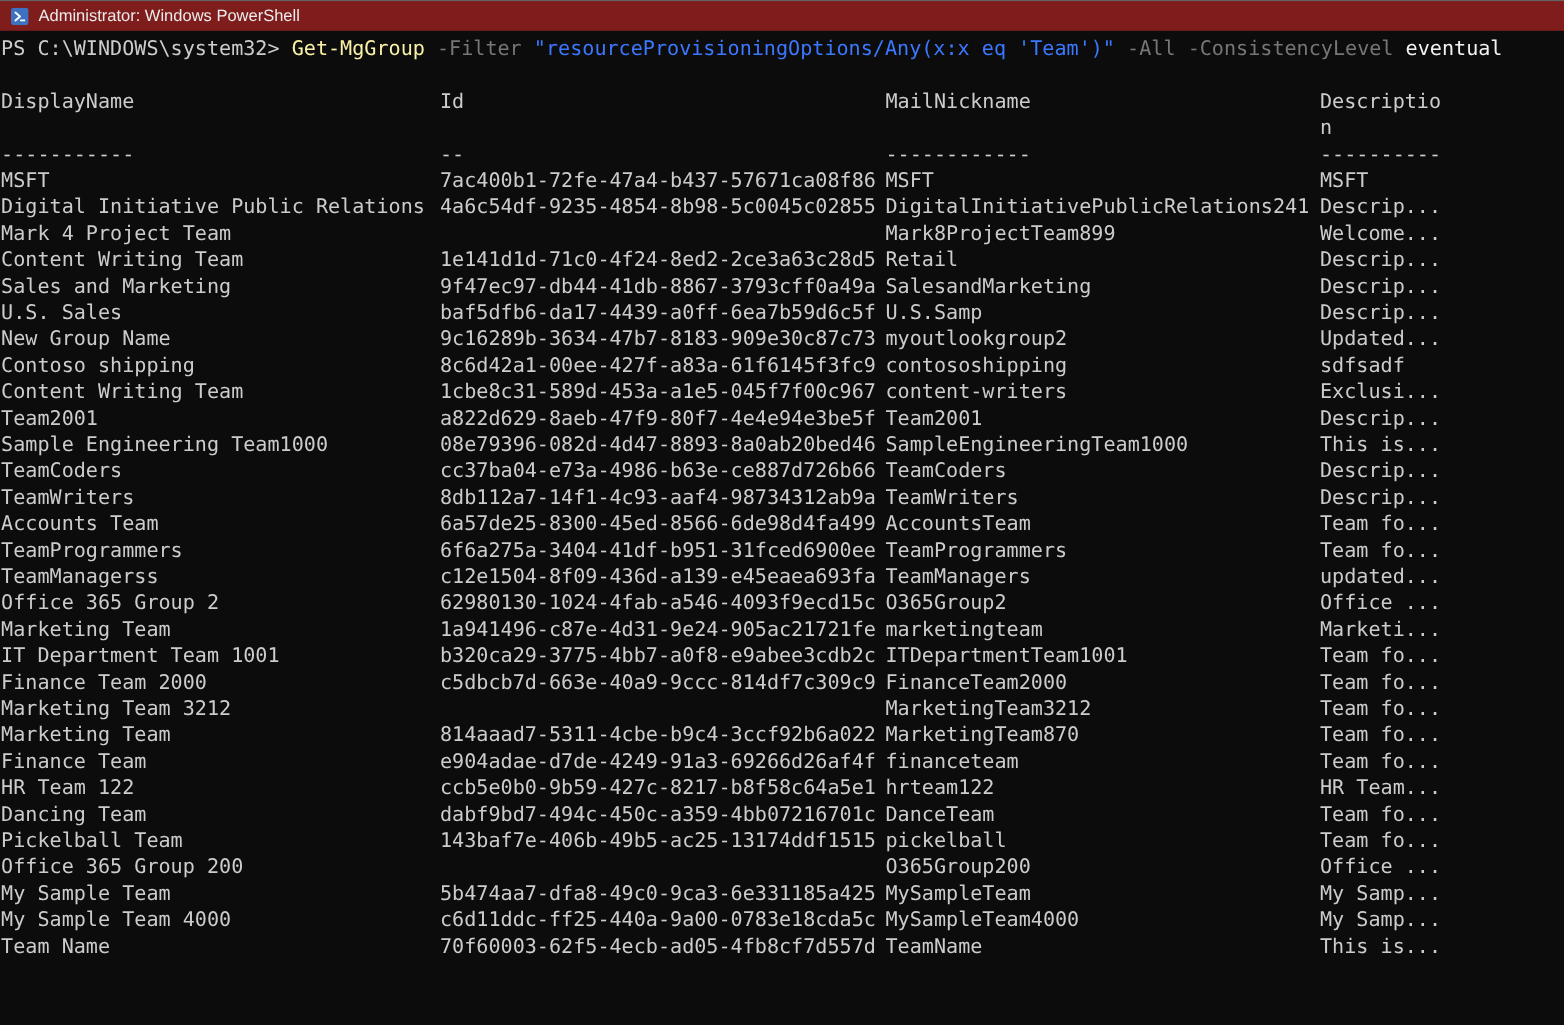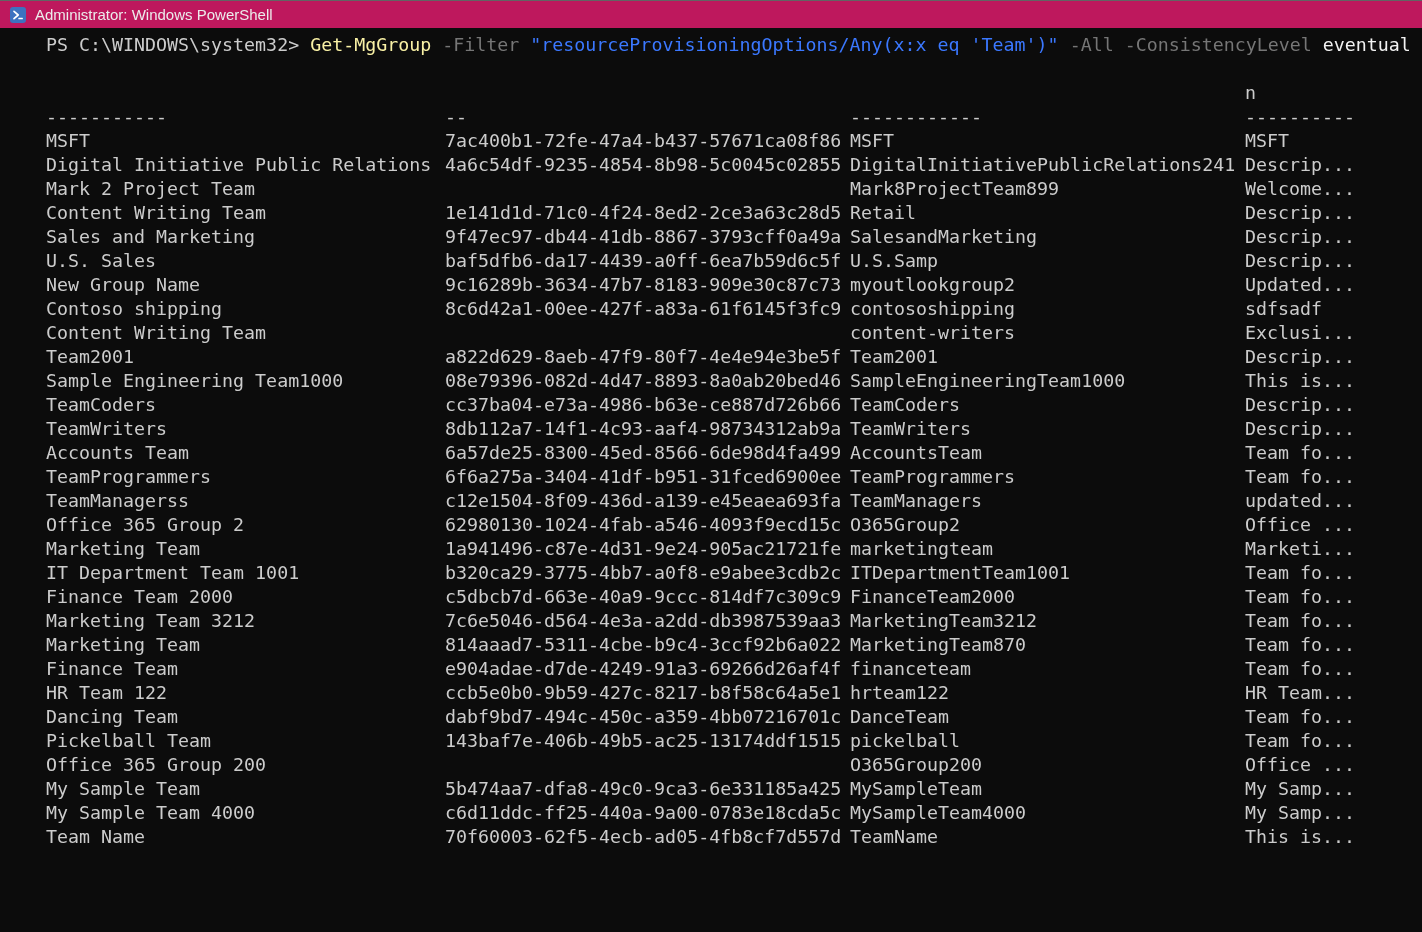--- a/index.html
+++ b/index.html
@@ -3,33 +3,33 @@
 <meta charset="utf-8">
 <style>
   html,body{margin:0;padding:0;}
   body{
     width:1422px;height:932px;overflow:hidden;
     background:#0c0c0c;
     font-family:"DejaVu Sans Mono","Liberation Mono",monospace;
   }
   .window{width:1422px;height:932px;position:relative;}
   .titlebar{
-    box-sizing:border-box;height:28px;background:#be185d;
+    box-sizing:border-box;height:28px;background:#7f1d1d;
     border-top:1px solid #636363;
     display:flex;align-items:center;gap:9px;padding-left:10px;
   }
   .titlebar .title{
     font-family:"Liberation Sans","DejaVu Sans",sans-serif;
     font-size:15px;color:#ececec;white-space:nowrap;
   }
   .ps-icon{width:16px;height:16px;display:block;}
   .screen{
     position:absolute;left:0;top:28px;right:0;bottom:0;
     padding-top:5px;
-    font-size:18.3px;color:#cccccc;padding-left:45px;
+    font-size:18.3px;color:#cccccc;
   }
   .line{position:relative;height:24px;line-height:24px;white-space:pre;}
   .cmdline{padding-left:1px;}
   .col{position:absolute;top:0;white-space:pre;}
   .c0{left:1px;}
   .c1{left:400px;}
   .c2{left:805px;}
   .c3{left:1200px;}
 </style>
 </head>
@@ -45,57 +45,63 @@
     </svg>
     <span class="title">Administrator: Windows PowerShell</span>
   </div>
 
   <div class="screen">
 
     <div class="line cmdline"><span>PS C:\WINDOWS\system32&gt; </span><span><span style="color: rgb(249, 241, 165);">Get-MgGroup</span><span style="color: rgb(204, 204, 204);"> </span><span style="color: rgb(118, 118, 118);">-Filter</span><span style="color: rgb(204, 204, 204);"> </span><span style="color: rgb(59, 120, 255);">"resourceProvisioningOptions/Any(x:x eq 'Team')"</span><span style="color: rgb(204, 204, 204);"> </span><span style="color: rgb(118, 118, 118);">-All</span><span style="color: rgb(204, 204, 204);"> </span><span style="color: rgb(118, 118, 118);">-ConsistencyLevel</span><span style="color: rgb(204, 204, 204);"> </span><span style="color: rgb(242, 242, 242);">eventual</span></span></div>
 
     <div class="line"></div>
 
+    <div class="line">
+      <span class="col c0">DisplayName</span>
+      <span class="col c1">Id</span>
+      <span class="col c2">MailNickname</span>
+      <span class="col c3">Descriptio</span>
+    </div>
 
     <div class="line">
       <span class="col c0"></span>
       <span class="col c1"></span>
       <span class="col c2"></span>
       <span class="col c3">n</span>
     </div>
 
     <div class="line">
       <span class="col c0">-----------</span>
       <span class="col c1">--</span>
       <span class="col c2">------------</span>
       <span class="col c3">----------</span>
     </div>
 
     <div>
         <div class="line"><span class="col c0">MSFT</span><span class="col c1">7ac400b1-72fe-47a4-b437-57671ca08f86</span><span class="col c2">MSFT</span><span class="col c3">MSFT</span></div>
         <div class="line"><span class="col c0">Digital Initiative Public Relations</span><span class="col c1">4a6c54df-9235-4854-8b98-5c0045c02855</span><span class="col c2">DigitalInitiativePublicRelations241</span><span class="col c3">Descrip...</span></div>
-        <div class="line"><span class="col c0">Mark 2 Project Team</span><span class="col c2">Mark8ProjectTeam899</span><span class="col c3">Welcome...</span></div>
+        <div class="line"><span class="col c0">Mark 4 Project Team</span><span class="col c2">Mark8ProjectTeam899</span><span class="col c3">Welcome...</span></div>
         <div class="line"><span class="col c0">Content Writing Team</span><span class="col c1">1e141d1d-71c0-4f24-8ed2-2ce3a63c28d5</span><span class="col c2">Retail</span><span class="col c3">Descrip...</span></div>
         <div class="line"><span class="col c0">Sales and Marketing</span><span class="col c1">9f47ec97-db44-41db-8867-3793cff0a49a</span><span class="col c2">SalesandMarketing</span><span class="col c3">Descrip...</span></div>
         <div class="line"><span class="col c0">U.S. Sales</span><span class="col c1">baf5dfb6-da17-4439-a0ff-6ea7b59d6c5f</span><span class="col c2">U.S.Samp</span><span class="col c3">Descrip...</span></div>
         <div class="line"><span class="col c0">New Group Name</span><span class="col c1">9c16289b-3634-47b7-8183-909e30c87c73</span><span class="col c2">myoutlookgroup2</span><span class="col c3">Updated...</span></div>
         <div class="line"><span class="col c0">Contoso shipping</span><span class="col c1">8c6d42a1-00ee-427f-a83a-61f6145f3fc9</span><span class="col c2">contososhipping</span><span class="col c3">sdfsadf</span></div>
-        <div class="line"><span class="col c0">Content Writing Team</span><span class="col c2">content-writers</span><span class="col c3">Exclusi...</span></div>
+        <div class="line"><span class="col c0">Content Writing Team</span><span class="col c1">1cbe8c31-589d-453a-a1e5-045f7f00c967</span><span class="col c2">content-writers</span><span class="col c3">Exclusi...</span></div>
         <div class="line"><span class="col c0">Team2001</span><span class="col c1">a822d629-8aeb-47f9-80f7-4e4e94e3be5f</span><span class="col c2">Team2001</span><span class="col c3">Descrip...</span></div>
         <div class="line"><span class="col c0">Sample Engineering Team1000</span><span class="col c1">08e79396-082d-4d47-8893-8a0ab20bed46</span><span class="col c2">SampleEngineeringTeam1000</span><span class="col c3">This is...</span></div>
         <div class="line"><span class="col c0">TeamCoders</span><span class="col c1">cc37ba04-e73a-4986-b63e-ce887d726b66</span><span class="col c2">TeamCoders</span><span class="col c3">Descrip...</span></div>
         <div class="line"><span class="col c0">TeamWriters</span><span class="col c1">8db112a7-14f1-4c93-aaf4-98734312ab9a</span><span class="col c2">TeamWriters</span><span class="col c3">Descrip...</span></div>
         <div class="line"><span class="col c0">Accounts Team</span><span class="col c1">6a57de25-8300-45ed-8566-6de98d4fa499</span><span class="col c2">AccountsTeam</span><span class="col c3">Team fo...</span></div>
         <div class="line"><span class="col c0">TeamProgrammers</span><span class="col c1">6f6a275a-3404-41df-b951-31fced6900ee</span><span class="col c2">TeamProgrammers</span><span class="col c3">Team fo...</span></div>
         <div class="line"><span class="col c0">TeamManagerss</span><span class="col c1">c12e1504-8f09-436d-a139-e45eaea693fa</span><span class="col c2">TeamManagers</span><span class="col c3">updated...</span></div>
         <div class="line"><span class="col c0">Office 365 Group 2</span><span class="col c1">62980130-1024-4fab-a546-4093f9ecd15c</span><span class="col c2">O365Group2</span><span class="col c3">Office ...</span></div>
         <div class="line"><span class="col c0">Marketing Team</span><span class="col c1">1a941496-c87e-4d31-9e24-905ac21721fe</span><span class="col c2">marketingteam</span><span class="col c3">Marketi...</span></div>
         <div class="line"><span class="col c0">IT Department Team 1001</span><span class="col c1">b320ca29-3775-4bb7-a0f8-e9abee3cdb2c</span><span class="col c2">ITDepartmentTeam1001</span><span class="col c3">Team fo...</span></div>
         <div class="line"><span class="col c0">Finance Team 2000</span><span class="col c1">c5dbcb7d-663e-40a9-9ccc-814df7c309c9</span><span class="col c2">FinanceTeam2000</span><span class="col c3">Team fo...</span></div>
-        <div class="line"><span class="col c0">Marketing Team 3212</span><span class="col c1">7c6e5046-d564-4e3a-a2dd-db3987539aa3</span><span class="col c2">MarketingTeam3212</span><span class="col c3">Team fo...</span></div>
+        <div class="line"><span class="col c0">Marketing Team 3212</span><span class="col c2">MarketingTeam3212</span><span class="col c3">Team fo...</span></div>
         <div class="line"><span class="col c0">Marketing Team</span><span class="col c1">814aaad7-5311-4cbe-b9c4-3ccf92b6a022</span><span class="col c2">MarketingTeam870</span><span class="col c3">Team fo...</span></div>
         <div class="line"><span class="col c0">Finance Team</span><span class="col c1">e904adae-d7de-4249-91a3-69266d26af4f</span><span class="col c2">financeteam</span><span class="col c3">Team fo...</span></div>
         <div class="line"><span class="col c0">HR Team 122</span><span class="col c1">ccb5e0b0-9b59-427c-8217-b8f58c64a5e1</span><span class="col c2">hrteam122</span><span class="col c3">HR Team...</span></div>
         <div class="line"><span class="col c0">Dancing Team</span><span class="col c1">dabf9bd7-494c-450c-a359-4bb07216701c</span><span class="col c2">DanceTeam</span><span class="col c3">Team fo...</span></div>
         <div class="line"><span class="col c0">Pickelball Team</span><span class="col c1">143baf7e-406b-49b5-ac25-13174ddf1515</span><span class="col c2">pickelball</span><span class="col c3">Team fo...</span></div>
         <div class="line"><span class="col c0">Office 365 Group 200</span><span class="col c2">O365Group200</span><span class="col c3">Office ...</span></div>
         <div class="line"><span class="col c0">My Sample Team</span><span class="col c1">5b474aa7-dfa8-49c0-9ca3-6e331185a425</span><span class="col c2">MySampleTeam</span><span class="col c3">My Samp...</span></div>
         <div class="line"><span class="col c0">My Sample Team 4000</span><span class="col c1">c6d11ddc-ff25-440a-9a00-0783e18cda5c</span><span class="col c2">MySampleTeam4000</span><span class="col c3">My Samp...</span></div>
         <div class="line"><span class="col c0">Team Name</span><span class="col c1">70f60003-62f5-4ecb-ad05-4fb8cf7d557d</span><span class="col c2">TeamName</span><span class="col c3">This is...</span></div>
       </div>

